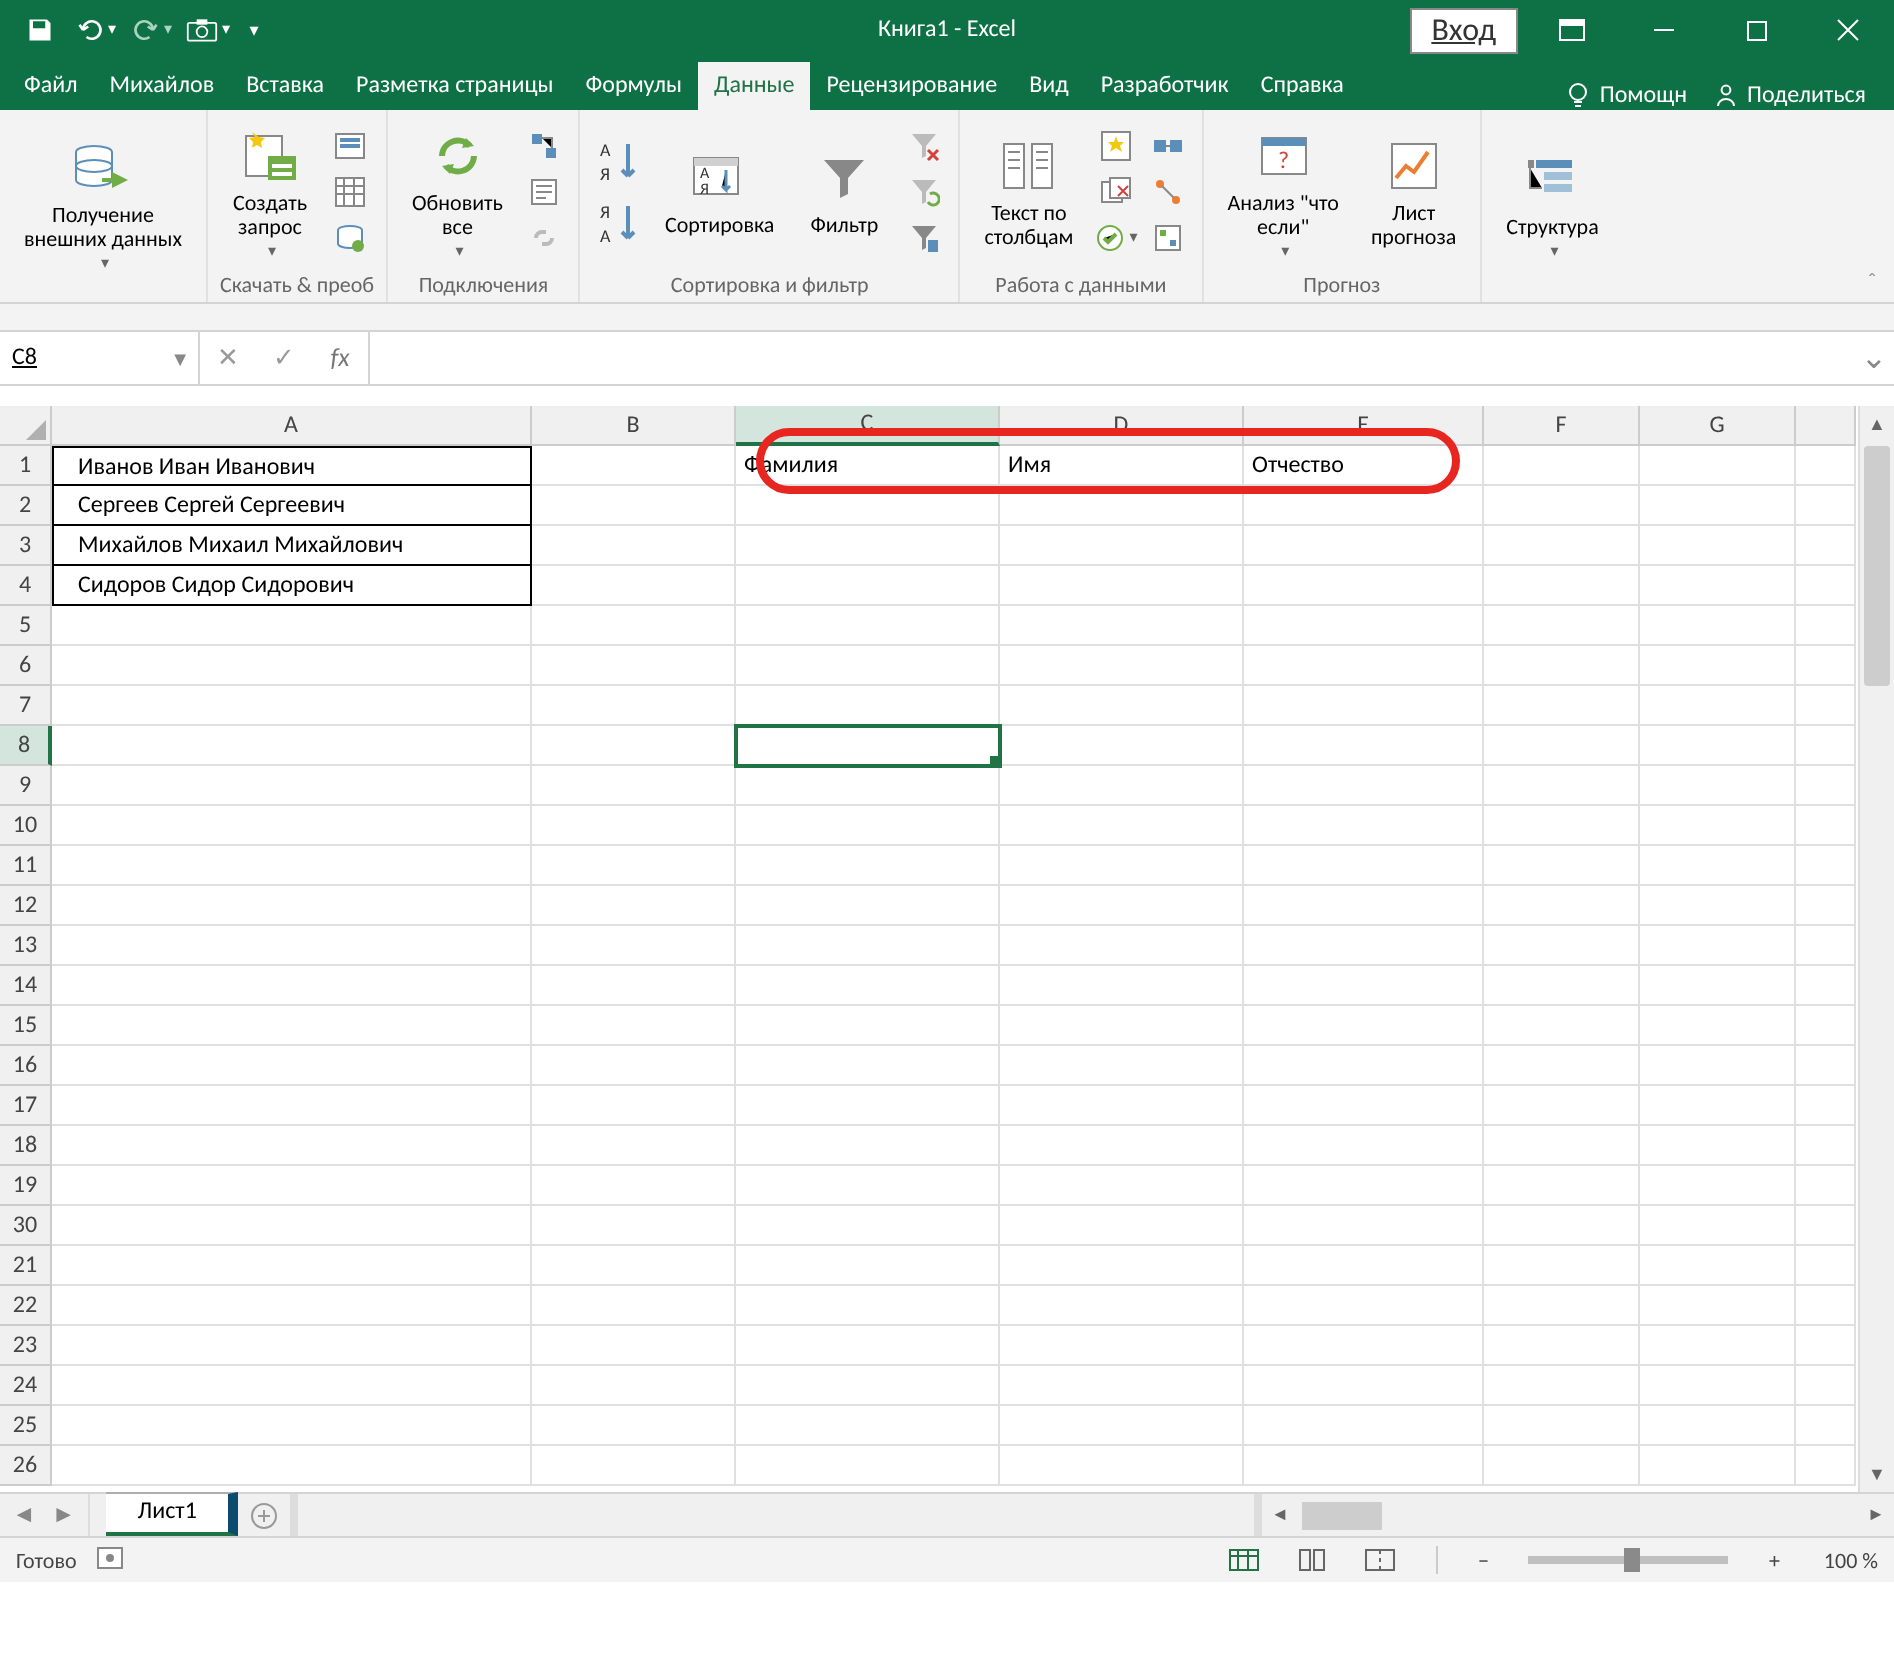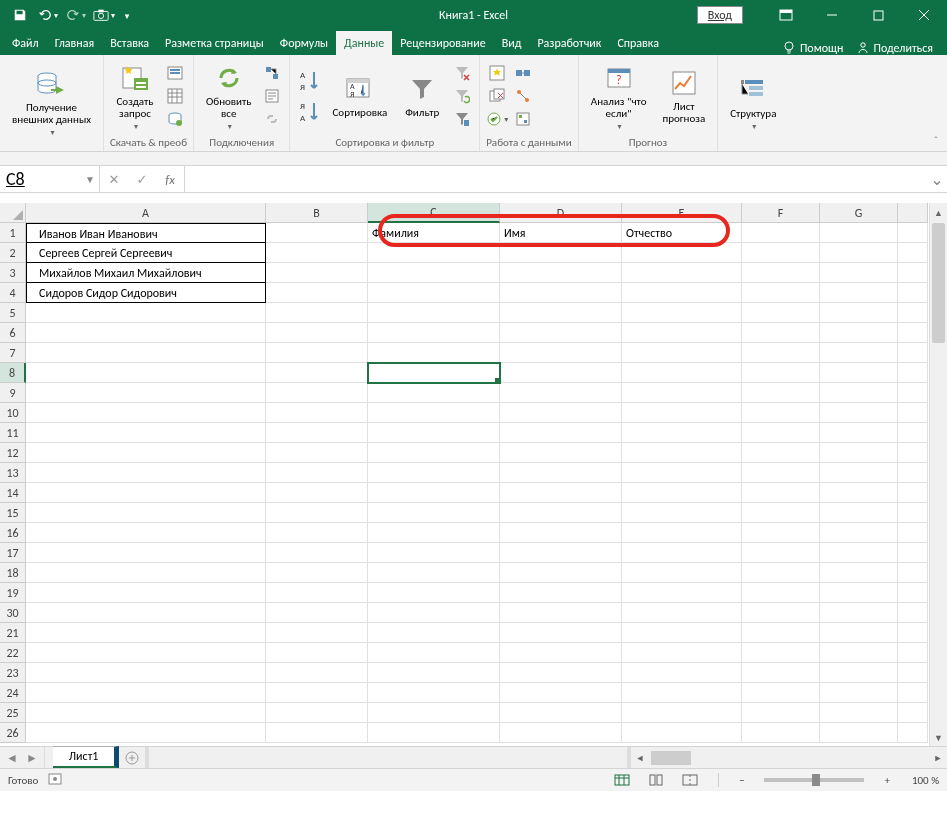--- a/index.html
+++ b/index.html
@@ -4,21 +4,21 @@
 <style>
   * { box-sizing: border-box; margin: 0; padding: 0; font-family: "Segoe UI", Calibri, Arial, sans-serif; }
   body { background: #fff; overflow: hidden; width: 947px; height: 838px; position: relative; }
 
   
   .titlebar { background: #0e7145; height: 30px; display: flex; align-items: center; color: #fff; font-size: 12px; position: relative; }
   .qat { display: flex; align-items: center; gap: 4px; padding: 0 8px; }
   .qat-btn { width: 24px; height: 24px; display: flex; align-items: center; justify-content: center; cursor: pointer; }
   .title-text { position: absolute; left: 50%; transform: translateX(-50%); font-size: 12px; text-align: center; }
   .title-right { margin-left: auto; display: flex; align-items: center; gap: 0; }
-  .login-btn { background: #fff; color: #333; font-size: 12px; padding: 1px 10px; border: 1px solid #888; margin-right: 20px; cursor: pointer; text-decoration: underline; }
+  .login-btn { background: #fff; color: #333; font-size: 16px; padding: 1px 10px; border: 1px solid #888; margin-right: 4px; cursor: pointer; text-decoration: underline; }
   .win-btn { width: 46px; height: 30px; display: flex; align-items: center; justify-content: center; cursor: pointer; }
 
   
   .ribbon-tabs { background: #0e7145; height: 25px; display: flex; align-items: end; color: #fff; font-size: 12px; padding: 0 4px; }
   .ribbon-tab { padding: 5px 8px 5px 8px; cursor: pointer; white-space: nowrap; }
   .ribbon-tab.active { background: #f3f3f3; color: #217346; }
   .ribbon-right { margin-left: auto; display: flex; align-items: center; gap: 12px; padding-right: 10px; }
   .ribbon-right-item { display: flex; align-items: center; gap: 4px; cursor: pointer; }
 
   
@@ -28,21 +28,21 @@
   .group-content { flex: 1; display: flex; align-items: center; gap: 4px; }
   .big-btn { display: flex; flex-direction: column; align-items: center; justify-content: center; gap: 2px; padding: 2px 6px; cursor: pointer; text-align: center; line-height: 1.1; min-width: 50px; }
   .small-btn { width: 22px; height: 22px; display: flex; align-items: center; justify-content: center; cursor: pointer; }
   .small-col { display: flex; flex-direction: column; gap: 1px; }
   .ribbon-icon { width: 32px; height: 32px; display: flex; align-items: center; justify-content: center; }
   .drop-arrow { font-size: 8px; color: #666; margin-left: 2px; }
 
   
   .formula-row { display: flex; align-items: stretch; border-bottom: 1px solid #d4d4d4; height: 27px; background: #fff; }
   .name-box { width: 100px; border-right: 1px solid #d4d4d4; display: flex; align-items: center; padding: 0 6px; font-size: 12px; position: relative; }
-  .name-box input { border: none; outline: none; width: 70px; font-size: 18px; text-decoration: underline; }
+  .name-box input { border: none; outline: none; width: 70px; font-size: 12px; text-decoration: underline; }
   .name-box .dd { position: absolute; right: 4px; color: #888; font-size: 10px; }
   .fx-btns { display: flex; align-items: center; border-right: 1px solid #d4d4d4; }
   .fx-btn { width: 28px; height: 100%; display: flex; align-items: center; justify-content: center; color: #999; cursor: pointer; font-size: 13px; }
   .fx-label { font-style: italic; color: #777; }
   .formula-input { flex: 1; padding: 0 6px; display: flex; align-items: center; }
   .formula-input input { border: none; outline: none; width: 100%; font-size: 12px; }
   .formula-expand { width: 20px; display: flex; align-items: center; justify-content: center; color: #888; cursor: pointer; }
 
   
   .grid-wrap { position: relative; height: 544px; overflow: hidden; border-bottom: 1px solid #d4d4d4; }
@@ -144,21 +144,21 @@
     <div class="win-btn close">
         <svg width="12" height="12" viewBox="0 0 12 12">
           <path stroke="#fff" stroke-width="1" d="M1 1l10 10M11 1L1 11"></path>
         </svg>
       </div>
   </div>
 </div>
 
 <div class="ribbon-tabs">
   <div class="ribbon-tab">Файл</div>
-  <div class="ribbon-tab">Главная</div>
+  <div class="ribbon-tab">Михайлов</div>
   <div class="ribbon-tab">Вставка</div>
   <div class="ribbon-tab">Разметка страницы</div>
   <div class="ribbon-tab">Формулы</div>
   <div class="ribbon-tab active">Данные</div>
   <div class="ribbon-tab">Рецензирование</div>
   <div class="ribbon-tab">Вид</div>
   <div class="ribbon-tab">Разработчик</div>
   <div class="ribbon-tab">Справка</div>
   <div class="ribbon-right">
     <div class="ribbon-right-item">
@@ -334,20 +334,31 @@
               <rect x="10" y="9" width="5" height="6" fill="#5b8fb9"></rect>
             </svg>
           </div>
       </div>
     </div>
     <div class="group-label">Сортировка и фильтр</div>
   </div>
 
   <div class="ribbon-group">
     <div class="group-content">
+      <div class="big-btn">
+        <div class="ribbon-icon">
+            <svg width="30" height="28" viewBox="0 0 30 28">
+              <rect x="3" y="3" width="10" height="22" fill="#fff" stroke="#888"></rect>
+              <rect x="17" y="3" width="10" height="22" fill="#fff" stroke="#888"></rect>
+              <path stroke="#888" d="M5 7h6M5 11h6M5 15h6M19 7h6M19 11h6M19 15h6"></path>
+            </svg>
+          </div>
+        <span style="white-space:pre-line">Текст по
+столбцам</span>
+      </div>
       <div class="small-col">
         <div class="small-btn">
             <svg width="16" height="16">
               <rect x="1" y="1" width="14" height="14" fill="#fff" stroke="#888"></rect>
               <path fill="#f2c811" d="M8 3l1 3h3l-2 2 1 3-3-2-3 2 1-3-2-2h3z"></path>
             </svg>
           </div>
         <div class="small-btn">
             <svg width="16" height="16">
               <rect x="1" y="3" width="10" height="10" fill="#fff" stroke="#888"></rect>

